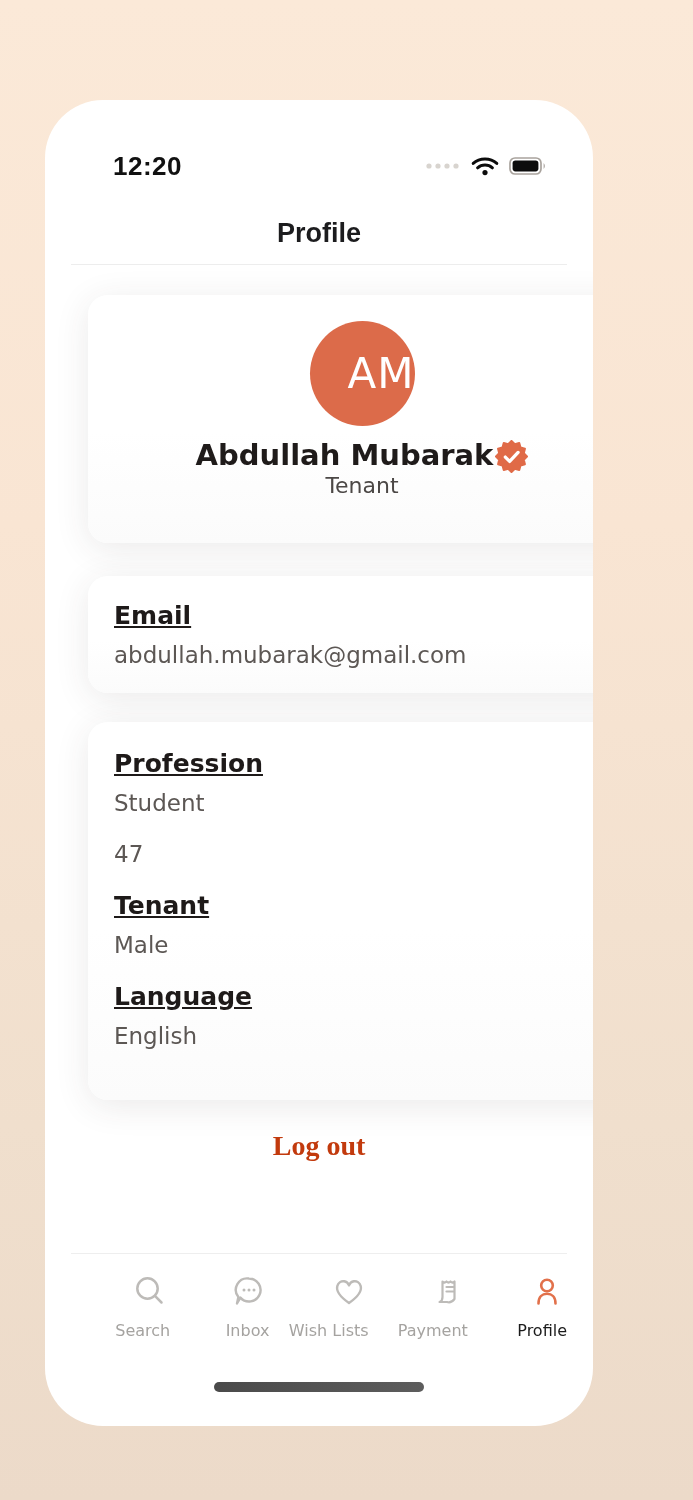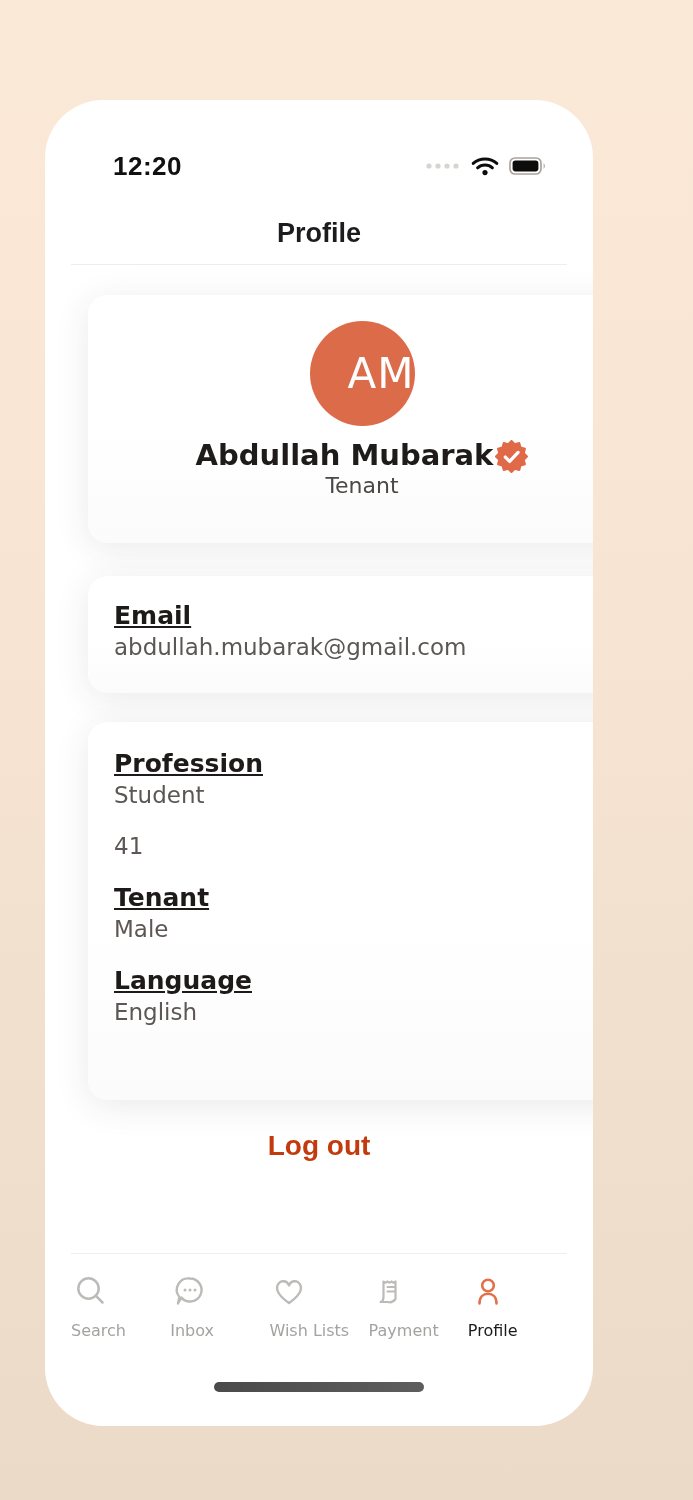--- a/index.html
+++ b/index.html
@@ -48,37 +48,37 @@
     font-size:42px; font-weight:400; letter-spacing:1px;
     margin:26px auto 0 auto;
   }
   .name-row { margin-top:12px; display:flex; align-items:flex-start; justify-content:center; gap:2px; }
   .profile-name { font-size:29px; font-weight:700; color:#1f1b1a; }
   .badge { flex:0 0 auto; margin-top:2px; }
   .profile-role { margin-top:0; font-size:22px; color:#4c4846; }
   .email-card { top:476px; height:117px; padding:24px 26px; }
   .details-card { top:622px; height:378px; padding:26px 26px; }
   .field-label { font-size:25px; font-weight:700; color:#1e1a19; line-height:32px;text-decoration:underline; }
-  .field-value { font-size:23px; color:#5c5754; line-height:30px; }
+  .field-value { font-size:23px; color:#5c5754; line-height:30px; margin-top:8px; }
   .detail-item { margin-bottom:21px; }
   .detail-item:last-child { margin-bottom:0; }
   
   .logout-btn {
     position:absolute; top:1030px; left:0; width:100%;
     background:none; border:none; cursor:pointer;
-    font-family:Liberation Sans, sans-serif; font-size:28px; font-weight:700; color:#c23a0d;
+    font-family:Liberation Serif, serif; font-size:28px; font-weight:700; color:#c23a0d;
     text-align:center;
   }
   
   .tab-bar {
     position:absolute; top:1153px; left:26px; right:26px;
     border-top:1px solid #eeeeee;
     display:flex; padding-top:18px;
   }
-  .tab { flex:1; display:flex; flex-direction:column; align-items:flex-start; gap:9px; cursor:pointer; }
+  .tab { flex:1; display:flex; flex-direction:column; align-items:flex-end; gap:9px; cursor:pointer; }
   .tab-label { font-size:16px; color:#a5a3a0; }
   .tab.active .tab-label { color:#1b1b1b; }
   
   .home-indicator {
     position:absolute; top:1282px; left:50%; transform:translateX(-50%);
     width:210px; height:10px; border-radius:6px;
     background:linear-gradient(90deg,#4a4a4a,#5d5d5d);
   }
 </style>
 </head>
@@ -130,21 +130,21 @@
       <div class="field-label">Email</div>
       <div class="field-value">abdullah.mubarak@gmail.com</div>
     </section>
 
     <section class="card details-card">
       <div class="detail-item">
         <div class="field-label">Profession</div>
         <div class="field-value">Student</div>
       </div>
       <div class="detail-item">
-        <div class="field-value">41</div>
+        <div class="field-value">47</div>
       </div>
       <div class="detail-item">
         <div class="field-label">Tenant</div>
         <div class="field-value">Male</div>
       </div>
       <div class="detail-item">
         <div class="field-label">Language</div>
         <div class="field-value">English</div>
       </div>
     </section>

